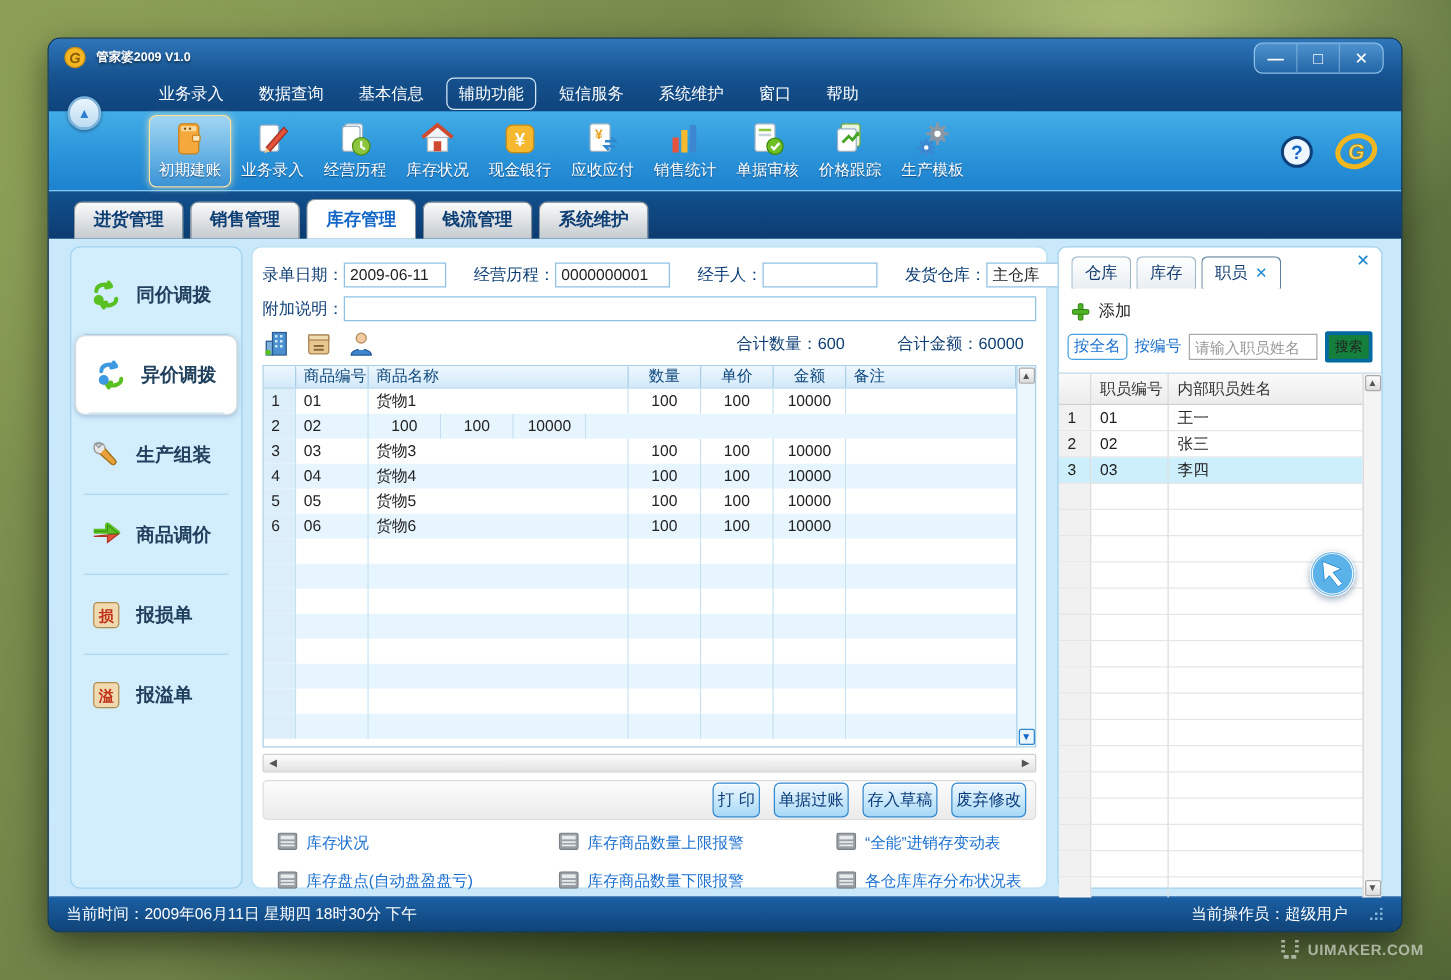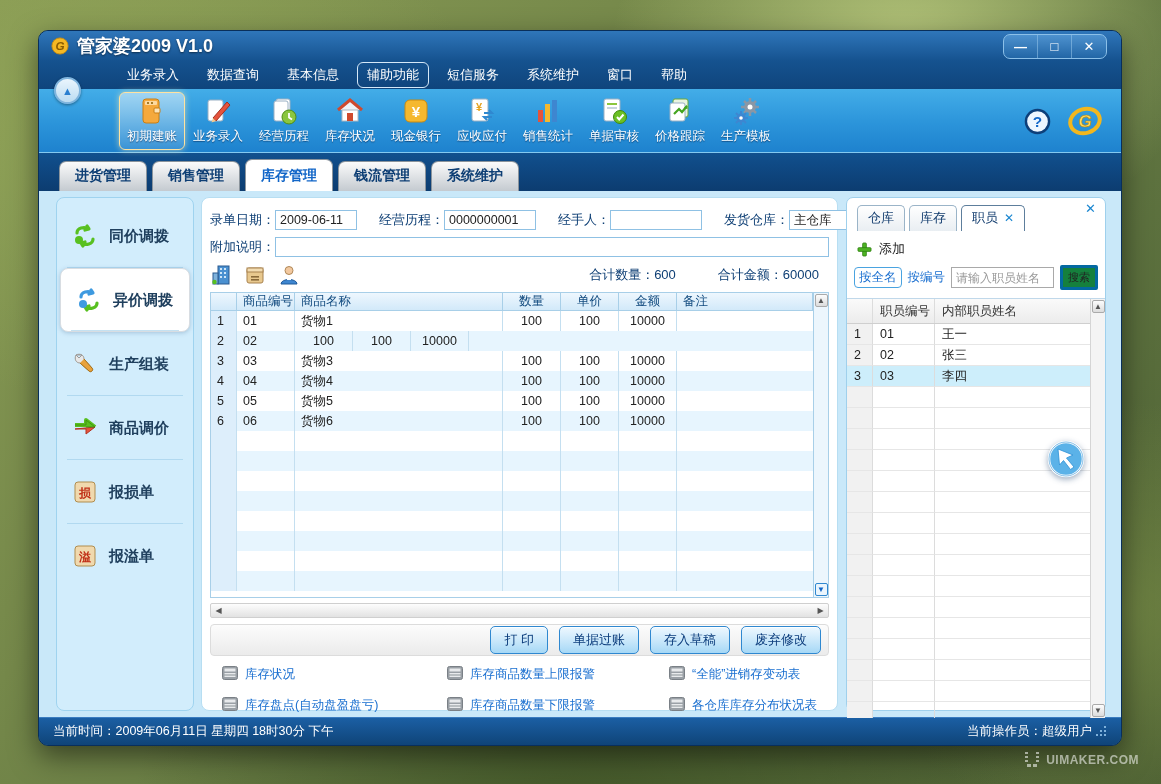--- a/index.html
+++ b/index.html
@@ -20,21 +20,21 @@
     position:absolute; left:38px; top:30px; width:1084px; height:716px;
     border-radius:10px; overflow:hidden;
     background:linear-gradient(#1c63a8,#0d3e74);
     border:1px solid #092f5b;
     box-shadow:0 0 0 1px rgba(160,210,250,.35) inset, 0 10px 28px rgba(0,0,0,.5);
     display:flex; flex-direction:column;
   }
 
   .titlebar { height:30px; display:flex; align-items:center; padding-left:12px; gap:8px;
     background:linear-gradient(#2f76ba,#15528f); position:relative; }
-  .title-text { color:#fff; font-size:18px; font-weight:bold; text-shadow:0 1px 2px rgba(0,0,0,.5); }
+  .title-text { color:#fff; font-size:10px; font-weight:bold; text-shadow:0 1px 2px rgba(0,0,0,.5); }
   .win-controls { position:absolute; right:14px; top:3px; display:flex;
     background:linear-gradient(#4e92cf,#2266a6); border:1px solid #8cc0e8; border-radius:7px; overflow:hidden; }
   .win-btn { width:34px; height:23px; color:#fff; font-size:13px; font-weight:bold;
     display:flex; align-items:center; justify-content:center; border-right:1px solid rgba(160,205,240,.5); cursor:default; }
   .win-btn:last-child { border-right:none; }
 
   .menubar { height:28px; display:flex; align-items:center; gap:8px; padding-left:78px;
     background:linear-gradient(#15528f,#0f4largin?#0f447c); background:linear-gradient(#15528f,#0f447c); }
   .menu-item { color:#fff; font-size:13px; padding:3px 9px; border-radius:6px; border:1px solid transparent; }
   .menu-item.active { border-color:#d5e8f8; }
@@ -108,21 +108,21 @@
     border:1px solid #aaa; border-radius:2px; display:flex; align-items:center; justify-content:center; margin:1px 0; }
   .sc-btn.blue { color:#1266c8; border-color:#2f88d0; background:#eaf5fd; }
 
   .hscroll { height:15px; margin-top:5px; background:linear-gradient(#fdfdfd,#e2e2e2);
     border:1px solid #cfcfcf; border-radius:2px; display:flex; justify-content:space-between; align-items:center; padding:0 1px; }
   .hs-btn { font-size:8px; color:#555; width:13px; text-align:center; }
 
   .button-bar { margin-top:6px; height:32px; background:linear-gradient(#fcfcfc,#ebebeb);
     border:1px solid #dcdcdc; border-radius:4px; display:flex; justify-content:flex-end;
     align-items:center; gap:11px; padding-right:7px; }
-  .action-btn { padding:4px 13px; font-size:13px; color:#0b3c7c;
+  .action-btn { padding:4px 3px; font-size:13px; color:#0b3c7c;
     background:linear-gradient(#eef8ff 0%,#cfeafb 45%,#a6d8f6 100%);
     border:1px solid #2f88d0; border-radius:5px; box-shadow:0 1px 0 rgba(255,255,255,.8) inset; }
 
   .links-grid { margin-top:10px; display:grid; grid-template-columns:225px 222px auto; row-gap:14px; padding-left:12px; }
   .link-item { display:flex; align-items:center; gap:7px; color:#1a6fd0; font-size:12.5px; white-space:nowrap; }
 
   
   .right-panel { position:absolute; left:807px; top:6px; width:260px; height:514px;
     background:#fff; border:1px solid #9fd0ec; border-radius:7px; font-size:13px; }
   .panel-close { position:absolute; top:3px; right:9px; color:#1a86d0; font-weight:bold; font-size:13px; }
@@ -152,21 +152,21 @@
   .rc-code { width:62px; } .rc-name { flex:1; border-right:none; }
   .r-row.selected .r-cell { background:#cdeefb; }
   .rp-scroll { position:absolute; right:0; top:0; bottom:0; width:15px; background:#f4f4f4; border-left:1px solid #d5d5d5;
     display:flex; flex-direction:column; justify-content:space-between; align-items:center; }
   .cursor-badge { position:absolute; left:199px; top:140px; width:40px; height:40px; z-index:5;
     filter:drop-shadow(0 2px 3px rgba(0,40,90,.4)); }
 
   
   .statusbar { height:28px; background:linear-gradient(#1b5fa4,#0f4478); border-top:1px solid #3a7cc0;
     display:flex; align-items:center; justify-content:space-between; padding:0 14px; color:#fff; font-size:12.5px; }
-  .status-right { display:flex; align-items:center; gap:4px; }
+  .status-right { display:flex; align-items:center; gap:18px; }
 
   .watermark { position:absolute; right:22px; bottom:16px; display:flex; align-items:center; gap:6px;
     color:rgba(255,255,255,.55); font-size:12px; font-weight:bold; letter-spacing:.5px; }
 </style>
 </head>
 <body>
 
 <div class="window">
 
   <div class="titlebar">

